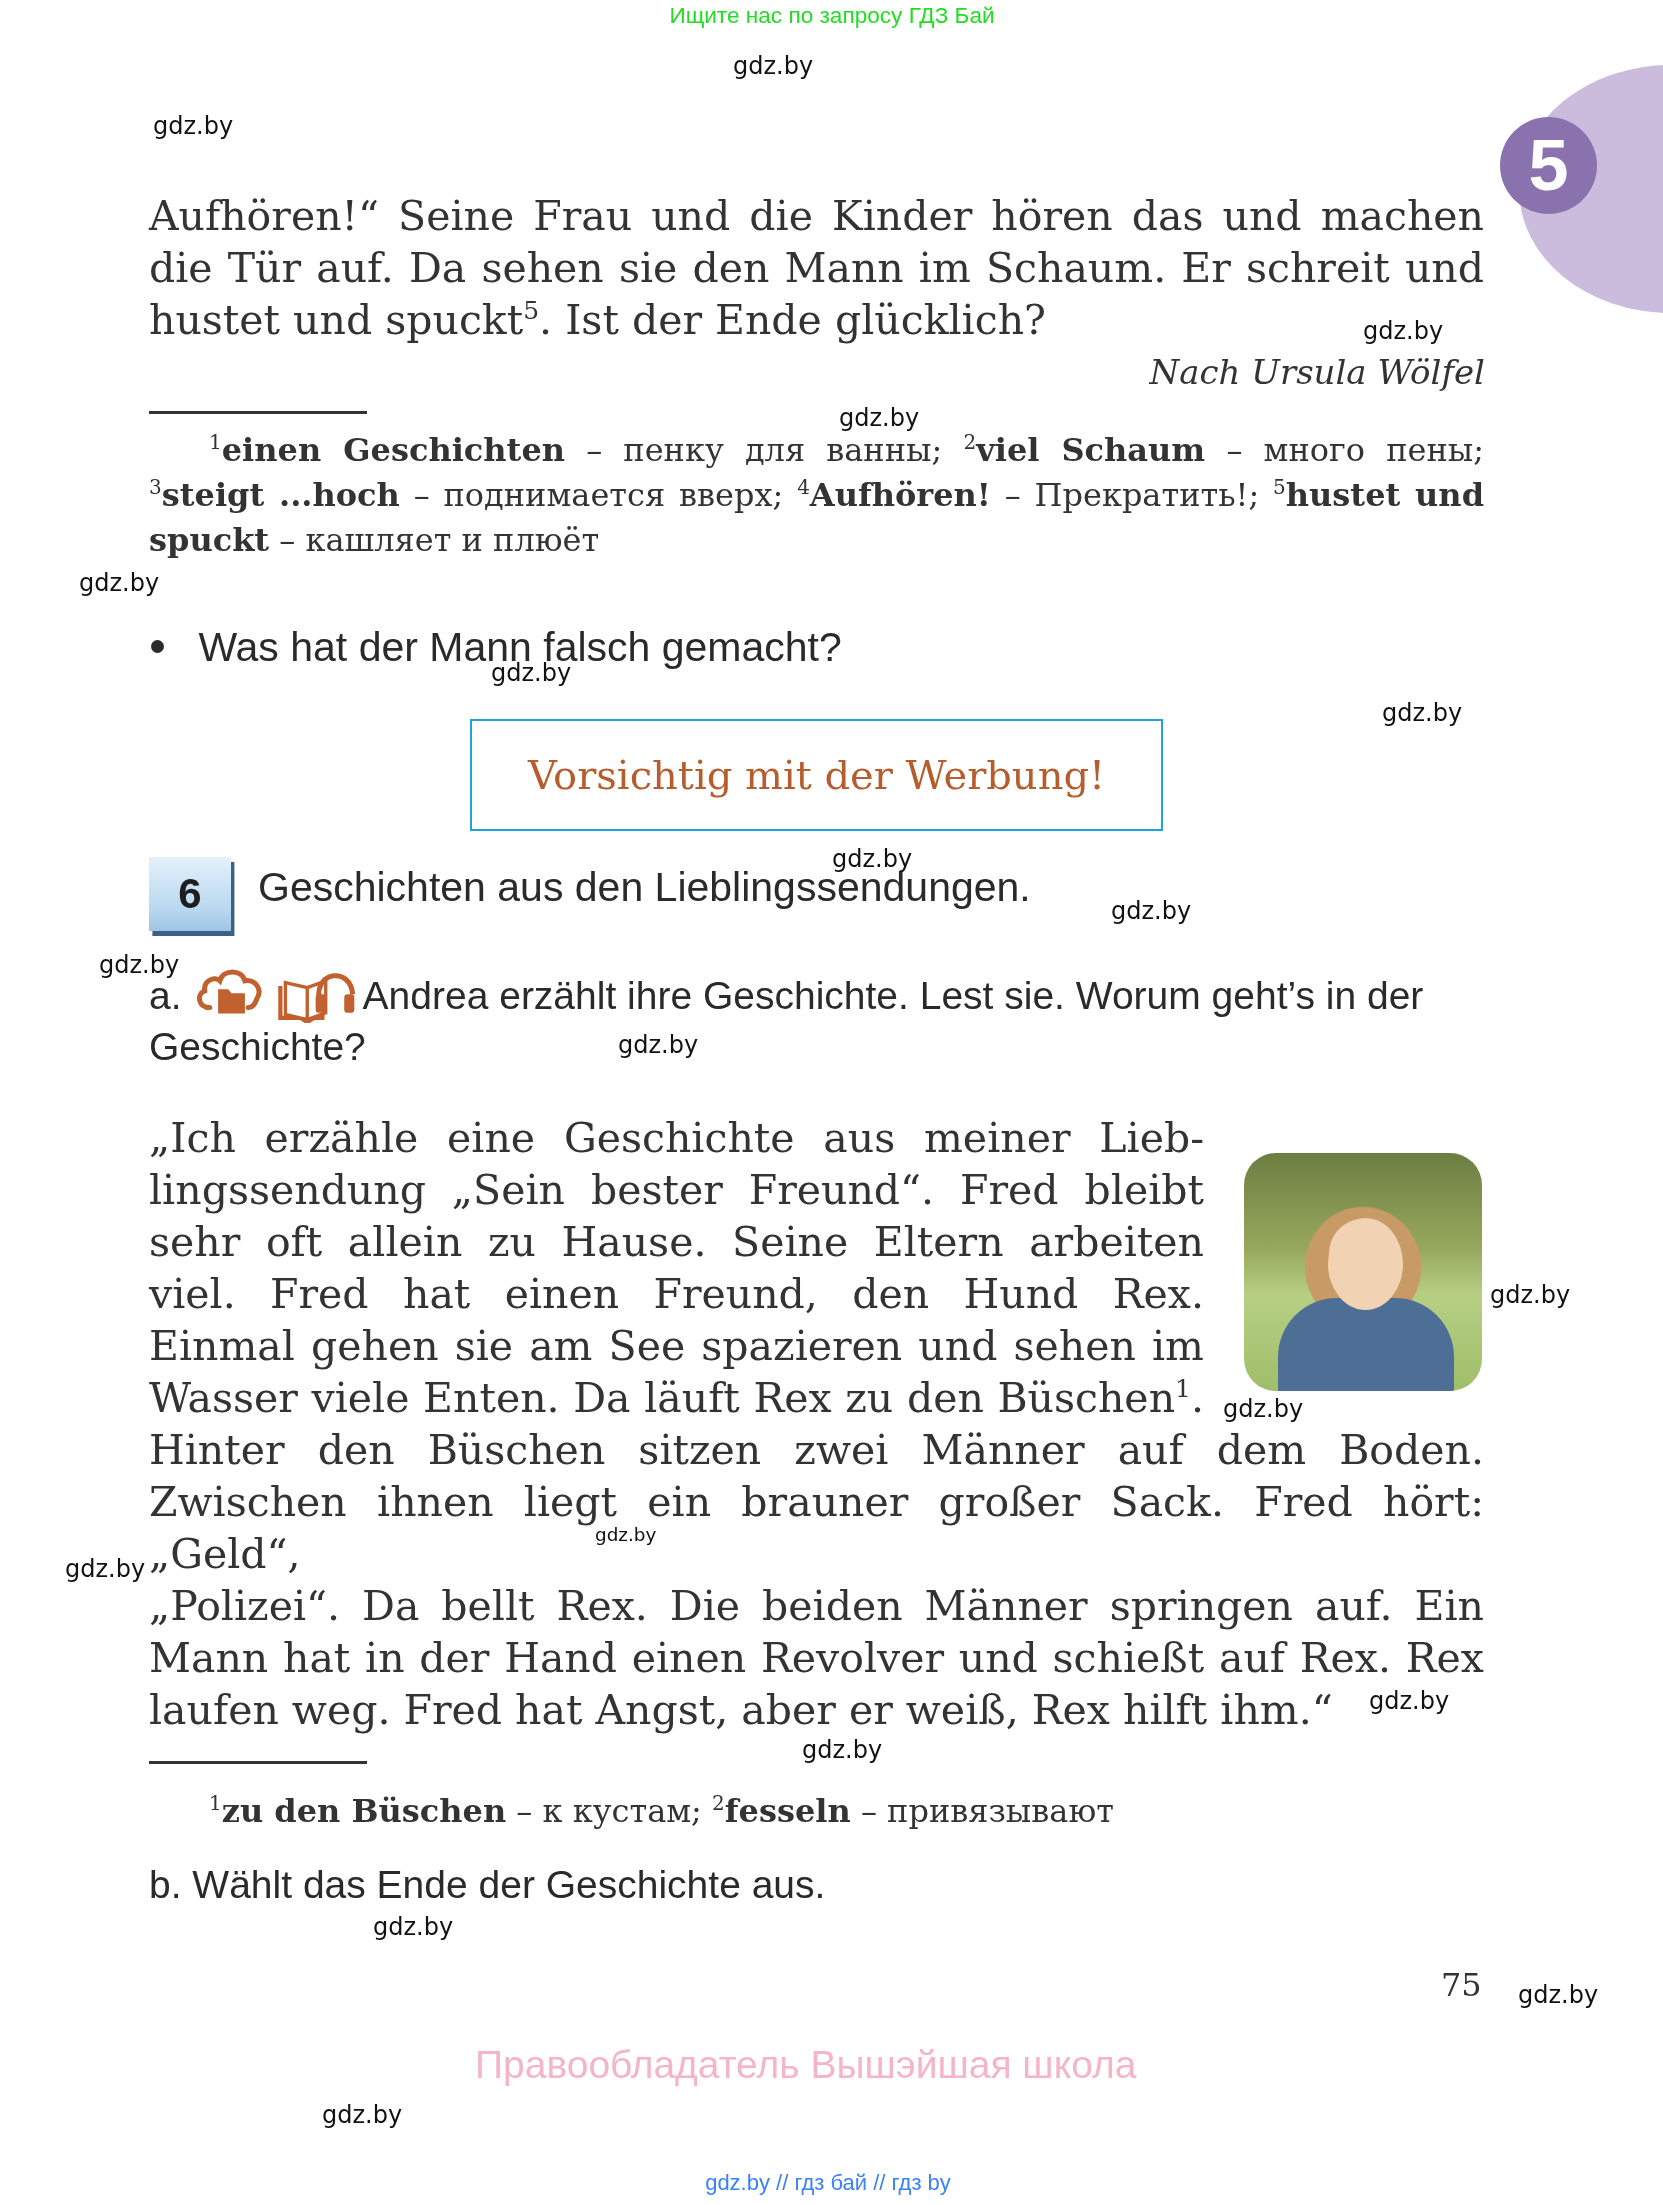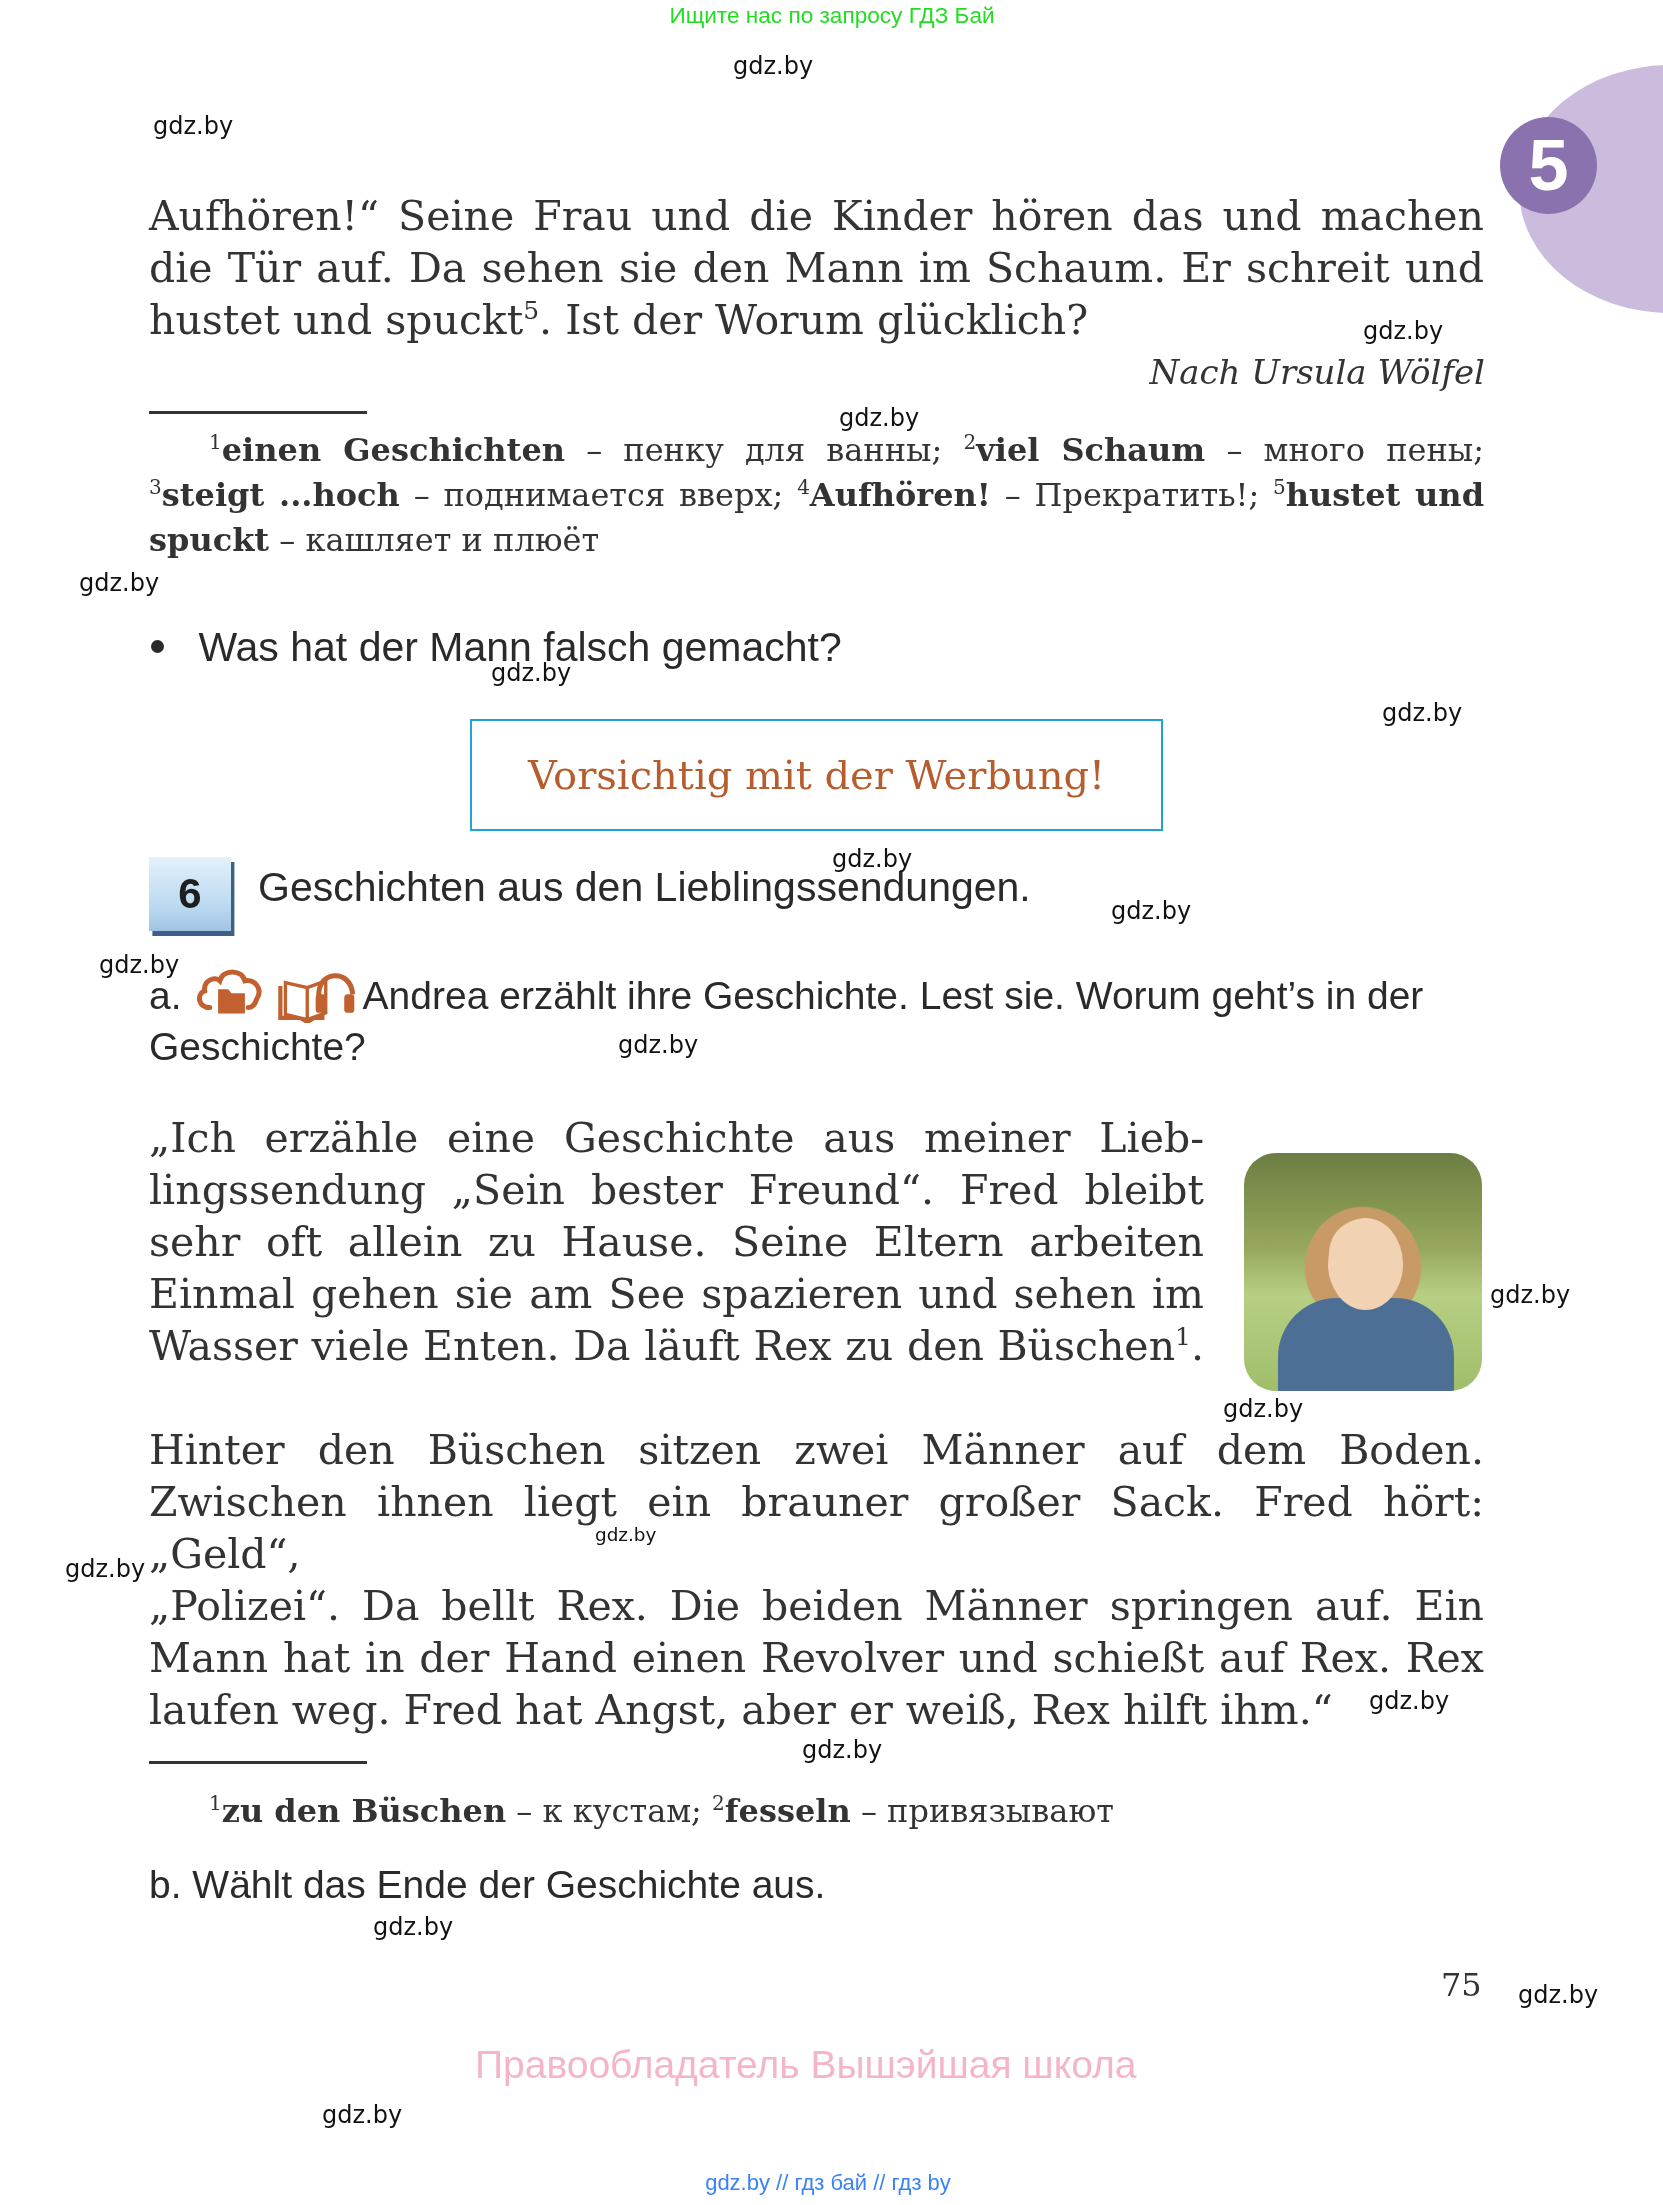--- a/index.html
+++ b/index.html
@@ -54,21 +54,21 @@
 <body>
 
 <div class="abs top-banner">Ищите нас по запросу ГДЗ Бай</div>
 
 <div class="abs chapter-bg"></div>
 <div class="abs chapter-badge">5</div>
 
 <div class="abs para" style="top:190px;">
   <div style="text-align-last:justify;">Aufhören!“ Seine Frau und die Kinder hören das und machen</div>
   <div style="text-align-last:justify;">die Tür auf. Da sehen sie den Mann im Schaum. Er schreit und</div>
-  <div><span>hustet und spuckt</span><sup>5</sup><span>. Ist der Worum glücklich?</span></div>
+  <div><span>hustet und spuckt</span><sup>5</sup><span>. Ist der Ende glücklich?</span></div>
 </div>
 <div class="abs author">Nach Ursula Wölfel</div>
 
 <div class="abs fn-rule" style="top:411px;"></div>
 <div class="abs footnotes" style="top:428px; text-indent:60px;">
   <span><sup>1</sup><b>einen Geschichten</b><span> – пенку для ванны; </span></span><span><sup>2</sup><b>viel Schaum</b><span> – много пены; </span></span><span><sup>3</sup><b>steigt ...hoch</b><span> – поднимается вверх; </span></span><span><sup>4</sup><b>Aufhören!</b><span> – Прекратить!; </span></span><span><sup>5</sup><b>hustet und spuckt</b><span>  – кашляет и плюёт</span></span>
 </div>
 
 <div class="abs bullet-q">
   <span class="dot"></span><span>Was hat der Mann falsch gemacht?</span>
@@ -94,20 +94,21 @@
       <rect x="46" y="36" width="12" height="22" rx="4" fill="#c0612f"></rect>
       <rect x="80" y="36" width="12" height="22" rx="4" fill="#c0612f"></rect>
     </svg>
   </span><span>Andrea erzählt ihre Geschichte. Lest sie. Worum geht’s in der Geschichte?</span>
 </div>
 
 <div class="abs para story-col" style="top:1112px;">
   <div style="text-align-last:justify;">„Ich erzähle eine Geschichte aus meiner Lieb-</div>
   <div style="text-align-last:justify;">lingssendung „Sein bester Freund“. Fred bleibt</div>
   <div style="text-align-last:justify;">sehr oft allein zu Hause. Seine Eltern arbeiten</div>
+  <div style="text-align-last:justify;">viel. Fred hat einen Freund, den Hund Rex.</div>
   <div style="text-align-last:justify;">Einmal gehen sie am See spazieren und sehen im</div>
   <div style="text-align-last:justify;"><span>Wasser viele Enten. Da läuft Rex zu den Büschen</span><sup>1</sup><span>.</span></div>
 </div>
 
 <div class="abs photo" title="Smiling girl with long blond hair in denim jacket">
   <div class="jacket"></div>
   <div class="face"></div>
 </div>
 
 <div class="abs para story-full" style="top:1424px;">

